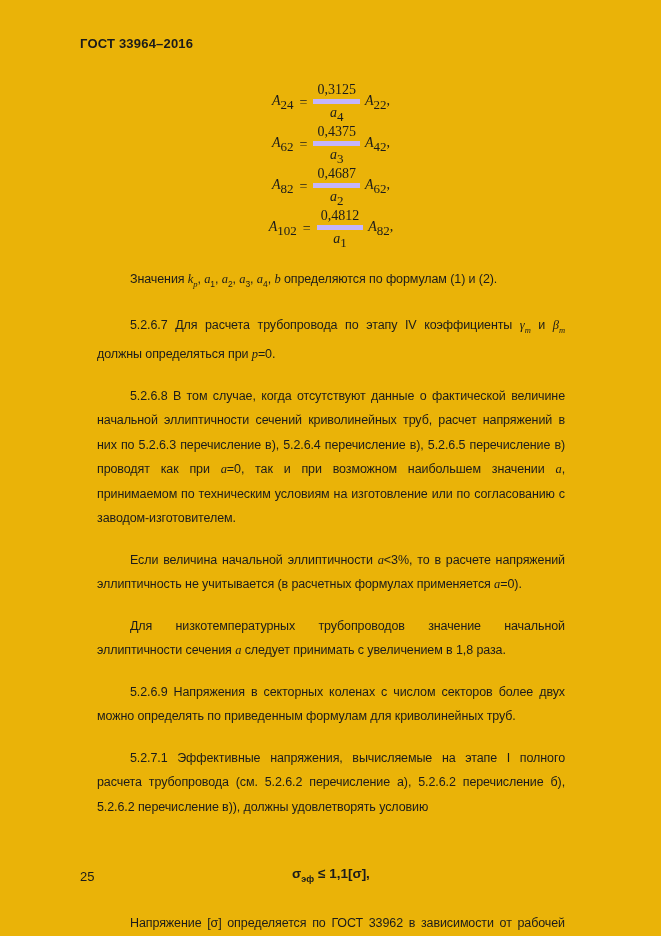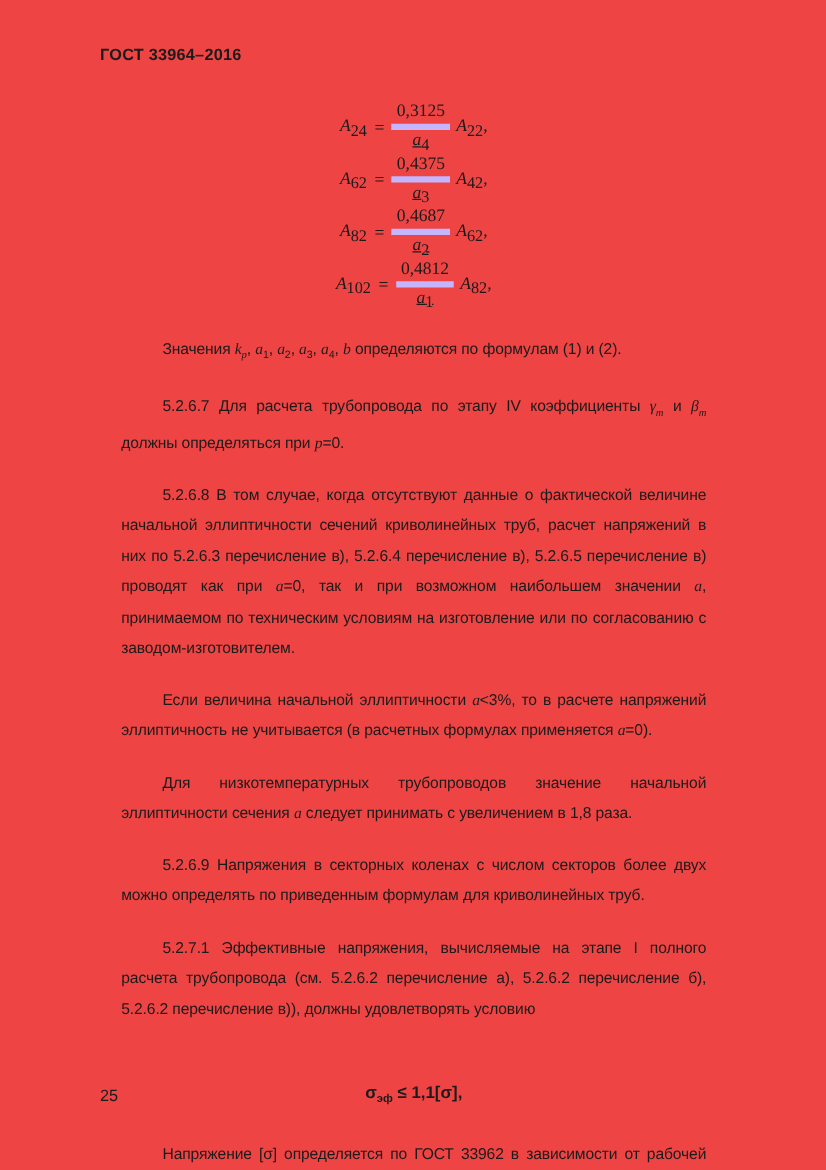--- a/index.html
+++ b/index.html
@@ -5,21 +5,21 @@
   html, body { margin: 0; padding: 0; }
   body {
     width: 661px; height: 936px;
     background: #ffffff;
     font-family: "Liberation Sans", sans-serif;
     color: #1b1b1b;
   }
   .page {
     position: relative;
     width: 661px; height: 936px;
-    background: #ef4444;
+    background: #eab308;
     overflow: hidden;
   }
   .doc-header {
     position: absolute;
     top: 36px; left: 80px;
     font-size: 13px; font-weight: bold;
     letter-spacing: 0.2px;
   }
   .content {
     position: absolute;
@@ -42,21 +42,21 @@
     display: inline-block;
     text-align: center;
     vertical-align: middle;
     margin: 0 5px 0 0;
   }
   .frac .num {
     display: block;
     border-bottom: 5px solid #c4b5fd;
     padding: 0 4px 1px 4px;
   }
-  .frac .den { display: block; padding-top: 1px; text-decoration: underline; }
+  .frac .den { display: block; padding-top: 1px; }
   .it { font-family: "Liberation Serif", serif; font-style: italic; }
   
   .body {
     margin: 17px;
     font-size: 12.5px;
     line-height: 24.5px;
     letter-spacing: -0.1px;
     text-align: justify;
     text-indent: 33px;
   }

